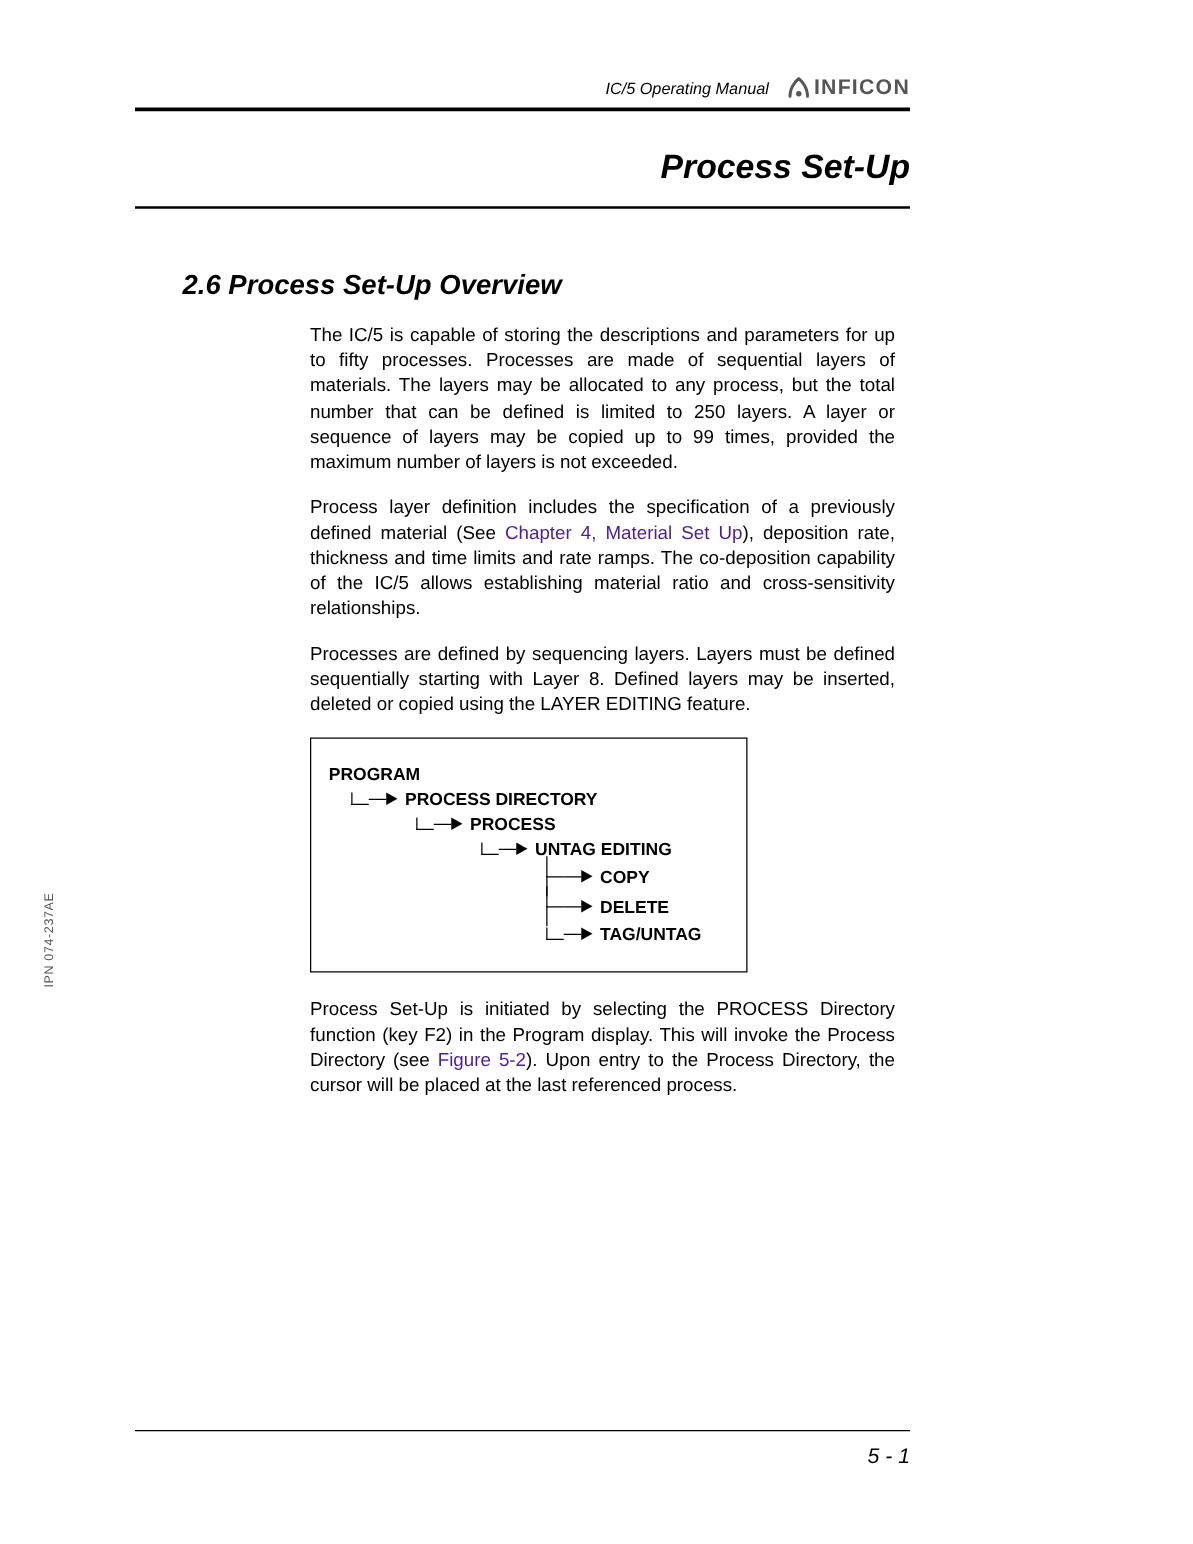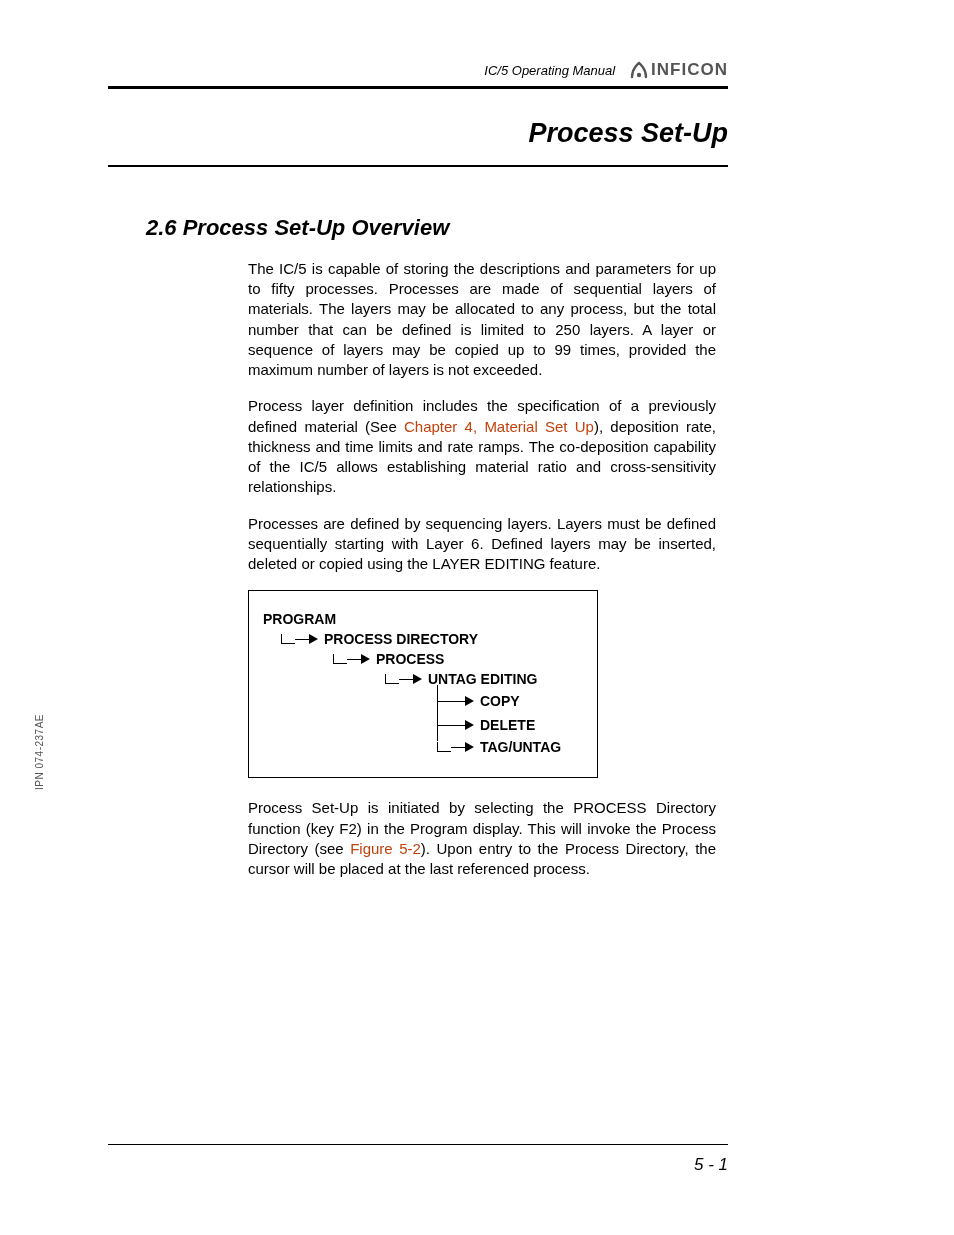--- a/index.html
+++ b/index.html
@@ -61,21 +61,21 @@
   .body-block {
     margin-left: 140px;
     margin-right: 12px;
   }
   .para {
     font-size: 15px;
     line-height: 1.35;
     margin-bottom: 16px;
     text-align: justify;
   }
-  .link { color: #c2410c; }
+  .link { color: #4c1d95; }
   .fig-caption {
     font-style: italic;
     font-size: 13px;
     margin-bottom: 6px;
   }
   .fig-box {
     border: 1.5px solid #000;
     width: 350px;
     padding: 16px 14px 18px 14px;
     margin-bottom: 20px;
@@ -182,21 +182,21 @@
   <div class="section-heading">2.6  Process Set-Up Overview</div>
 
   <div class="body-block">
 
     <p class="para">The IC/5 is capable of storing the descriptions and parameters for up to fifty processes. Processes are made of sequential layers of materials. The layers may be allocated to any process, but the total number that can be defined is limited to 250 layers. A layer or sequence of layers may be copied up to 99 times, provided the maximum number of layers is not exceeded.</p>
 
     <p class="para">
       <span>Process layer definition includes the specification of a previously defined material (See </span><span class="link">Chapter 4, Material Set Up</span><span>), deposition rate, thickness and time limits and rate ramps. The co-deposition capability of the IC/5 allows establishing material ratio and cross-sensitivity relationships.</span>
     </p>
 
-    <p class="para">Processes are defined by sequencing layers. Layers must be defined sequentially starting with Layer 6. Defined layers may be inserted, deleted or copied using the LAYER EDITING feature.</p>
+    <p class="para">Processes are defined by sequencing layers. Layers must be defined sequentially starting with Layer 8. Defined layers may be inserted, deleted or copied using the LAYER EDITING feature.</p>
 
 
     <div class="fig-box">
       <div class="tree-line">
         <span>PROGRAM</span>
       </div>
       <div class="tree-line">
         <span class="spacer" style="width:18px"></span>
         <span class="elbow"></span>
           <span class="arrow-stem"></span>

